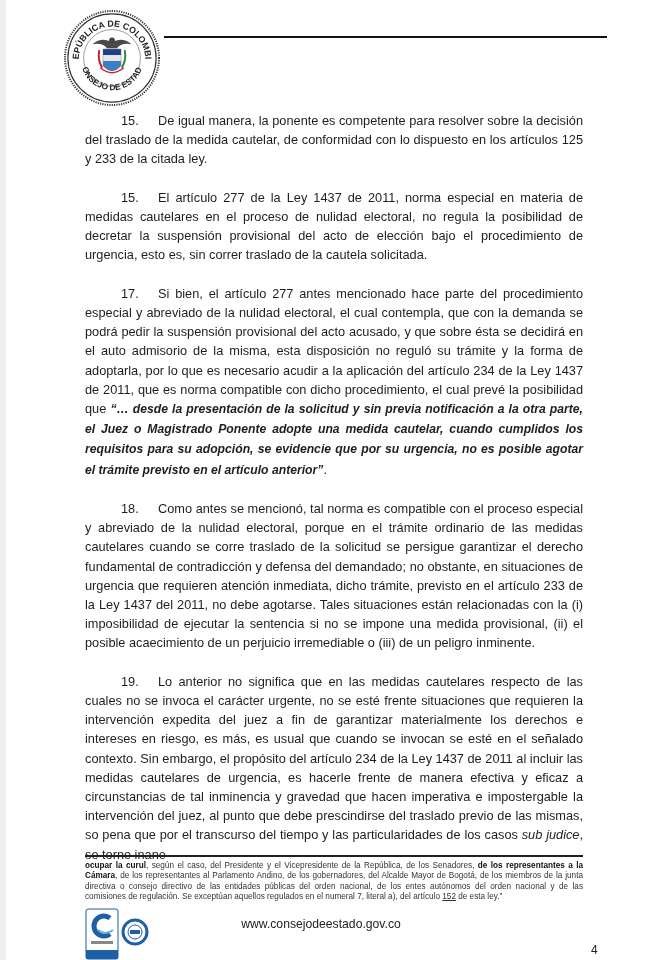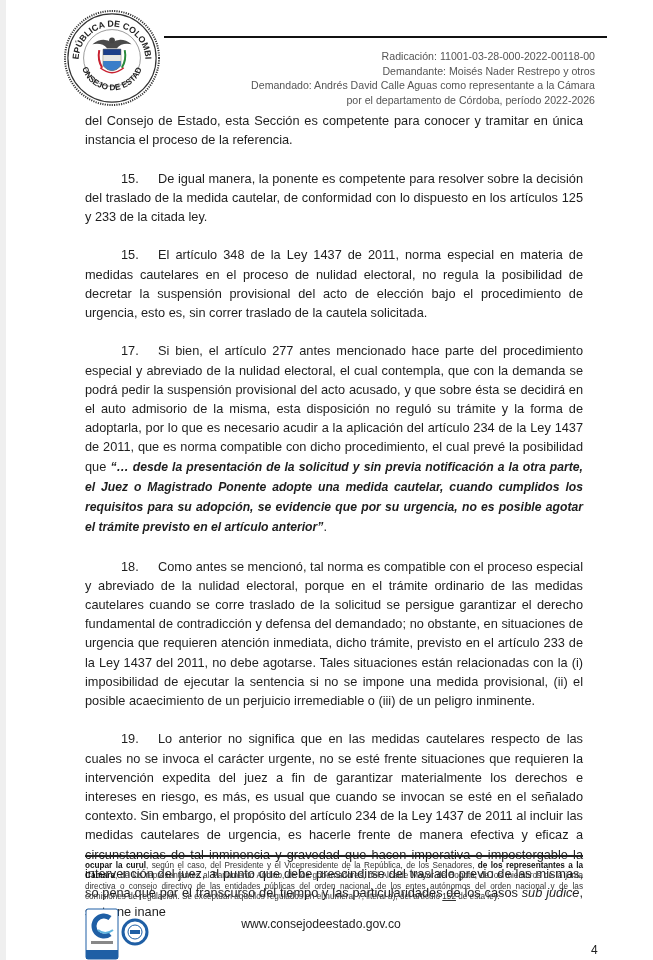--- a/index.html
+++ b/index.html
@@ -66,34 +66,27 @@
     <rect x="41" y="41" width="18" height="6" fill="#1d3f8a"></rect>
     <rect x="41" y="47" width="18" height="6" fill="#e6e6e6"></rect>
     <path d="M41 53 L59 53 L59 58 Q50 68 41 58 Z" fill="#3a7ec9"></path>
     <path d="M37 42 Q35 52 40 60" stroke="#c8202f" stroke-width="2" fill="none"></path>
     <path d="M63 42 Q65 52 60 60" stroke="#2a8a3a" stroke-width="2" fill="none"></path>
     <path d="M38 60 Q50 70 62 60" stroke="#c8202f" stroke-width="1.5" fill="none"></path>
   </svg>
 
   <div class="header-rule"></div>
 
-  <div class="header-meta">
-    <div>Radicación: 11001-03-28-000-2022-00118-00</div>
-    <div>Demandante: Moisés Nader Restrepo y otros</div>
-    <div>Demandado: Andrés David Calle Aguas como representante a la Cámara</div>
-    <div>por el departamento de Córdoba, período 2022-2026</div>
-  </div>
 
   <div class="content">
-    <p>del Consejo de Estado, esta Sección es competente para conocer y tramitar en única instancia el proceso de la referencia.</p>
 
     <p><span class="num">15.</span><span>De igual manera, la ponente es competente para resolver sobre la decisión del traslado de la medida cautelar, de conformidad con lo dispuesto en los artículos 125 y 233 de la citada ley.</span></p>
 
 
-    <p><span class="num">15.</span><span>El artículo 348 de la Ley 1437 de 2011, norma especial en materia de medidas cautelares en el proceso de nulidad electoral, no regula la posibilidad de decretar la suspensión provisional del acto de elección bajo el procedimiento de urgencia, esto es, sin correr traslado de la cautela solicitada.</span></p>
+    <p><span class="num">15.</span><span>El artículo 277 de la Ley 1437 de 2011, norma especial en materia de medidas cautelares en el proceso de nulidad electoral, no regula la posibilidad de decretar la suspensión provisional del acto de elección bajo el procedimiento de urgencia, esto es, sin correr traslado de la cautela solicitada.</span></p>
 
     <p><span class="num">17.</span><span>Si bien, el artículo 277 antes mencionado hace parte del procedimiento especial y abreviado de la nulidad electoral, el cual contempla, que con la demanda se podrá pedir la suspensión provisional del acto acusado, y que sobre ésta se decidirá en el auto admisorio de la misma, esta disposición no reguló su trámite y la forma de adoptarla, por lo que es necesario acudir a la aplicación del artículo 234 de la Ley 1437 de 2011, que es norma compatible con dicho procedimiento, el cual prevé la posibilidad que </span><span class="quote">“… desde la presentación de la solicitud y sin previa notificación a la otra parte, el Juez o Magistrado Ponente adopte una medida cautelar, cuando cumplidos los requisitos para su adopción, se evidencie que por su urgencia, no es posible agotar el trámite previsto en el artículo anterior”</span><span>.</span></p>
 
     <p><span class="num">18.</span><span>Como antes se mencionó, tal norma es compatible con el proceso especial y abreviado de la nulidad electoral, porque en el trámite ordinario de las medidas cautelares cuando se corre traslado de la solicitud se persigue garantizar el derecho fundamental de contradicción y defensa del demandado; no obstante, en situaciones de urgencia que requieren atención inmediata, dicho trámite, previsto en el artículo 233 de la Ley 1437 del 2011, no debe agotarse. Tales situaciones están relacionadas con la (i) imposibilidad de ejecutar la sentencia si no se impone una medida provisional, (ii) el posible acaecimiento de un perjuicio irremediable o (iii) de un peligro inminente.</span></p>
 
     <p><span class="num">19.</span><span>Lo anterior no significa que en las medidas cautelares respecto de las cuales no se invoca el carácter urgente, no se esté frente situaciones que requieren la intervención expedita del juez a fin de garantizar materialmente los derechos e intereses en riesgo, es más, es usual que cuando se invocan se esté en el señalado contexto. Sin embargo, el propósito del artículo 234 de la Ley 1437 de 2011 al incluir las medidas cautelares de urgencia, es hacerle frente de manera efectiva y eficaz a circunstancias de tal inminencia y gravedad que hacen imperativa e impostergable la intervención del juez, al punto que debe prescindirse del traslado previo de las mismas, so pena que por el transcurso del tiempo y las particularidades de los casos </span><em>sub judice</em><span>, se torne inane</span></p>
   </div>
 
   <div class="fn-rule"></div>
   <div class="footnote"><b>ocupar la curul</b><span>, según el caso, del Presidente y el Vicepresidente de la República, de los Senadores, </span><b>de los representantes a la Cámara</b><span>, de los representantes al Parlamento Andino, de los gobernadores, del Alcalde Mayor de Bogotá, de los miembros de la junta directiva o consejo directivo de las entidades públicas del orden nacional, de los entes autónomos del orden nacional y de las comisiones de regulación. Se exceptúan aquellos regulados en el numeral 7, literal a), del artículo </span><u>152</u><span> de esta ley.”</span></div>

